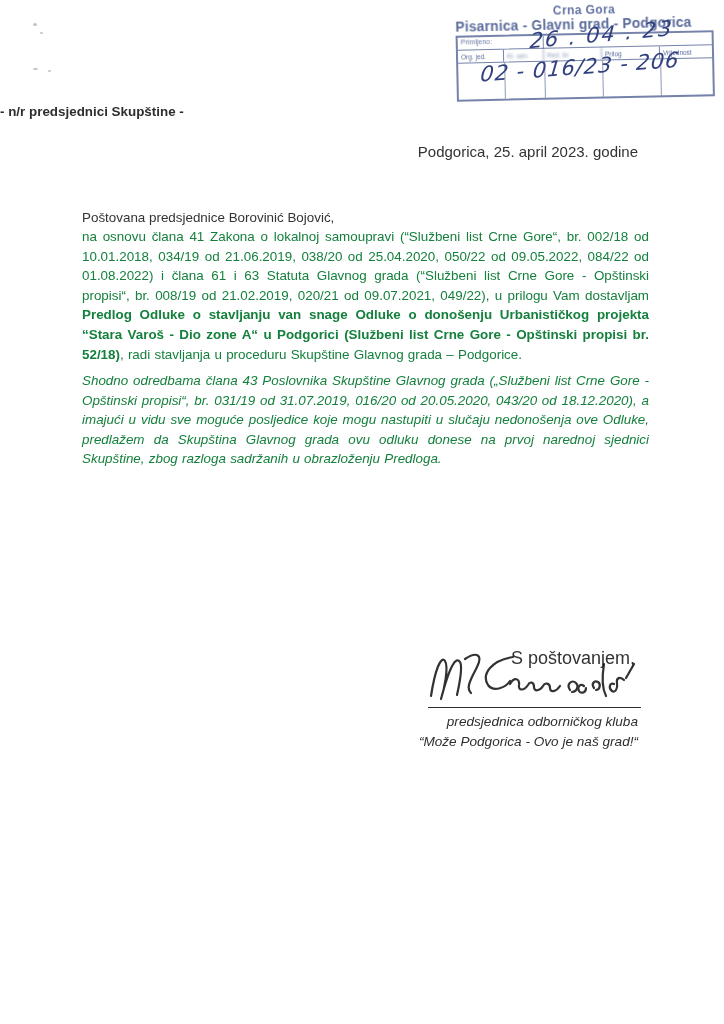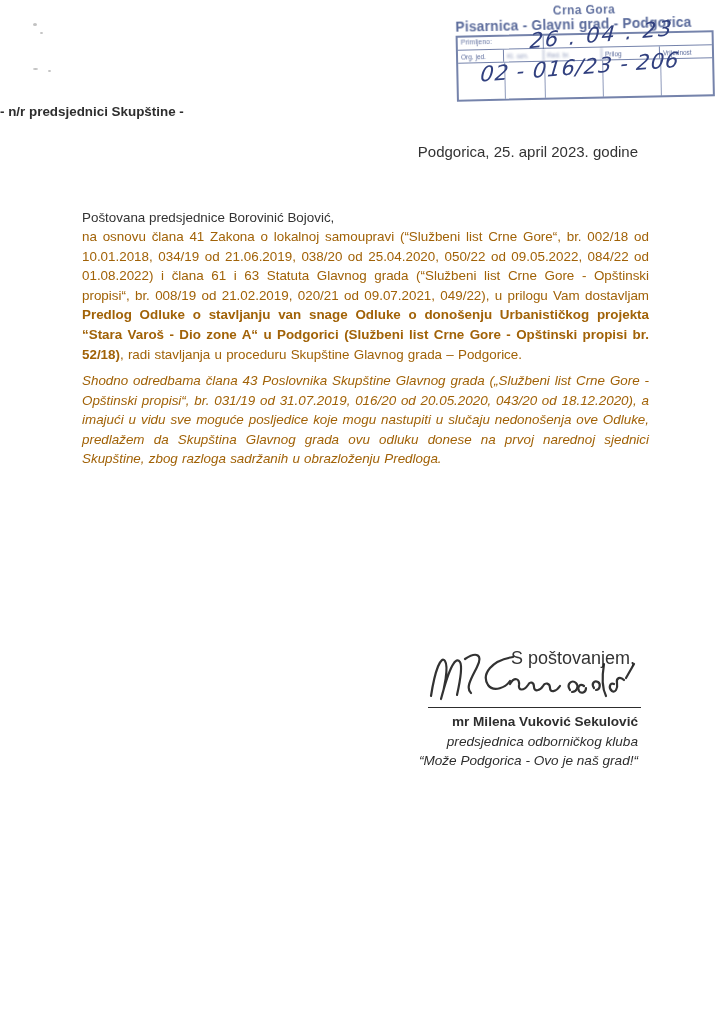--- a/index.html
+++ b/index.html
@@ -39,21 +39,21 @@
   .hw-number { left:24px; top:52px; font-size:21px; letter-spacing:1px;
                transform:rotate(-3deg) skewX(-10deg); }
   
   .title    { position:absolute; top:86px;  left:0; width:712px; text-align:center;
               font-size:13.6px; font-weight:700; letter-spacing:.2px; color:#2e2e2e; }
   .subtitle { position:absolute; top:104px; left:0; width:712px; text-align:left;
               font-size:13.4px; font-weight:700; color:#2e2e2e; }
   .dateline { position:absolute; top:143px; right:86px; font-size:15px; }
   .salutation { position:absolute; top:196px; left:82px; font-size:13.4px;margin-top:14px; }
   .para { position:absolute; left:82px; width:567px; margin:0; text-align:justify;
-          font-size:13.4px; line-height:19.6px; word-spacing:.5px; color:#a16207; }
+          font-size:13.4px; line-height:19.6px; word-spacing:.5px; color:#15803d; }
   .para1 { top:227px; } .para2 { top:371px;font-style:italic; }
   .b { font-weight:700; }
   .valediction { position:absolute; top:648px; right:89px; font-size:18px; }
   
   .signature-svg { position:absolute; left:424px; top:650px; }
   .sig-line { position:absolute; left:428px; top:707px; width:213px;
               border-top:1.9px solid #2d2d2d; }
   .signer { position:absolute; top:712px; right:86px; text-align:right;
             font-size:13.6px; line-height:19.5px; color:#2e2e2e; }
   .signer-name  { font-weight:700; }
@@ -110,18 +110,17 @@
     <path d="M146,40 C142,34 148,29 152,33 C155,36 153,42 148,42"></path>
     <path d="M160,36 C156,33 153,37 155,41 C157,44 162,43 162,38"></path>
     <path d="M170,38 C167,34 170,30 174,32 C177,34 176,40 172,40"></path>
     <path d="M180,14 C178,26 178,38 182,46"></path>
     <path d="M190,34 C186,32 184,38 188,41 C191,43 194,39 193,33 C192,28 196,26 200,30"></path>
     <path d="M202,28 L210,14"></path>
   </svg>
   <div class="sig-line"></div>
 
   <div class="signer">
-    <div class="signer-name">mr Milena Vuković Sekulović</div>
     <div class="signer-role">predsjednica odborničkog kluba</div>
     <div class="signer-motto">“Može Podgorica - Ovo je naš grad!“</div>
   </div>
 
 </div>
 
 </body></html>

